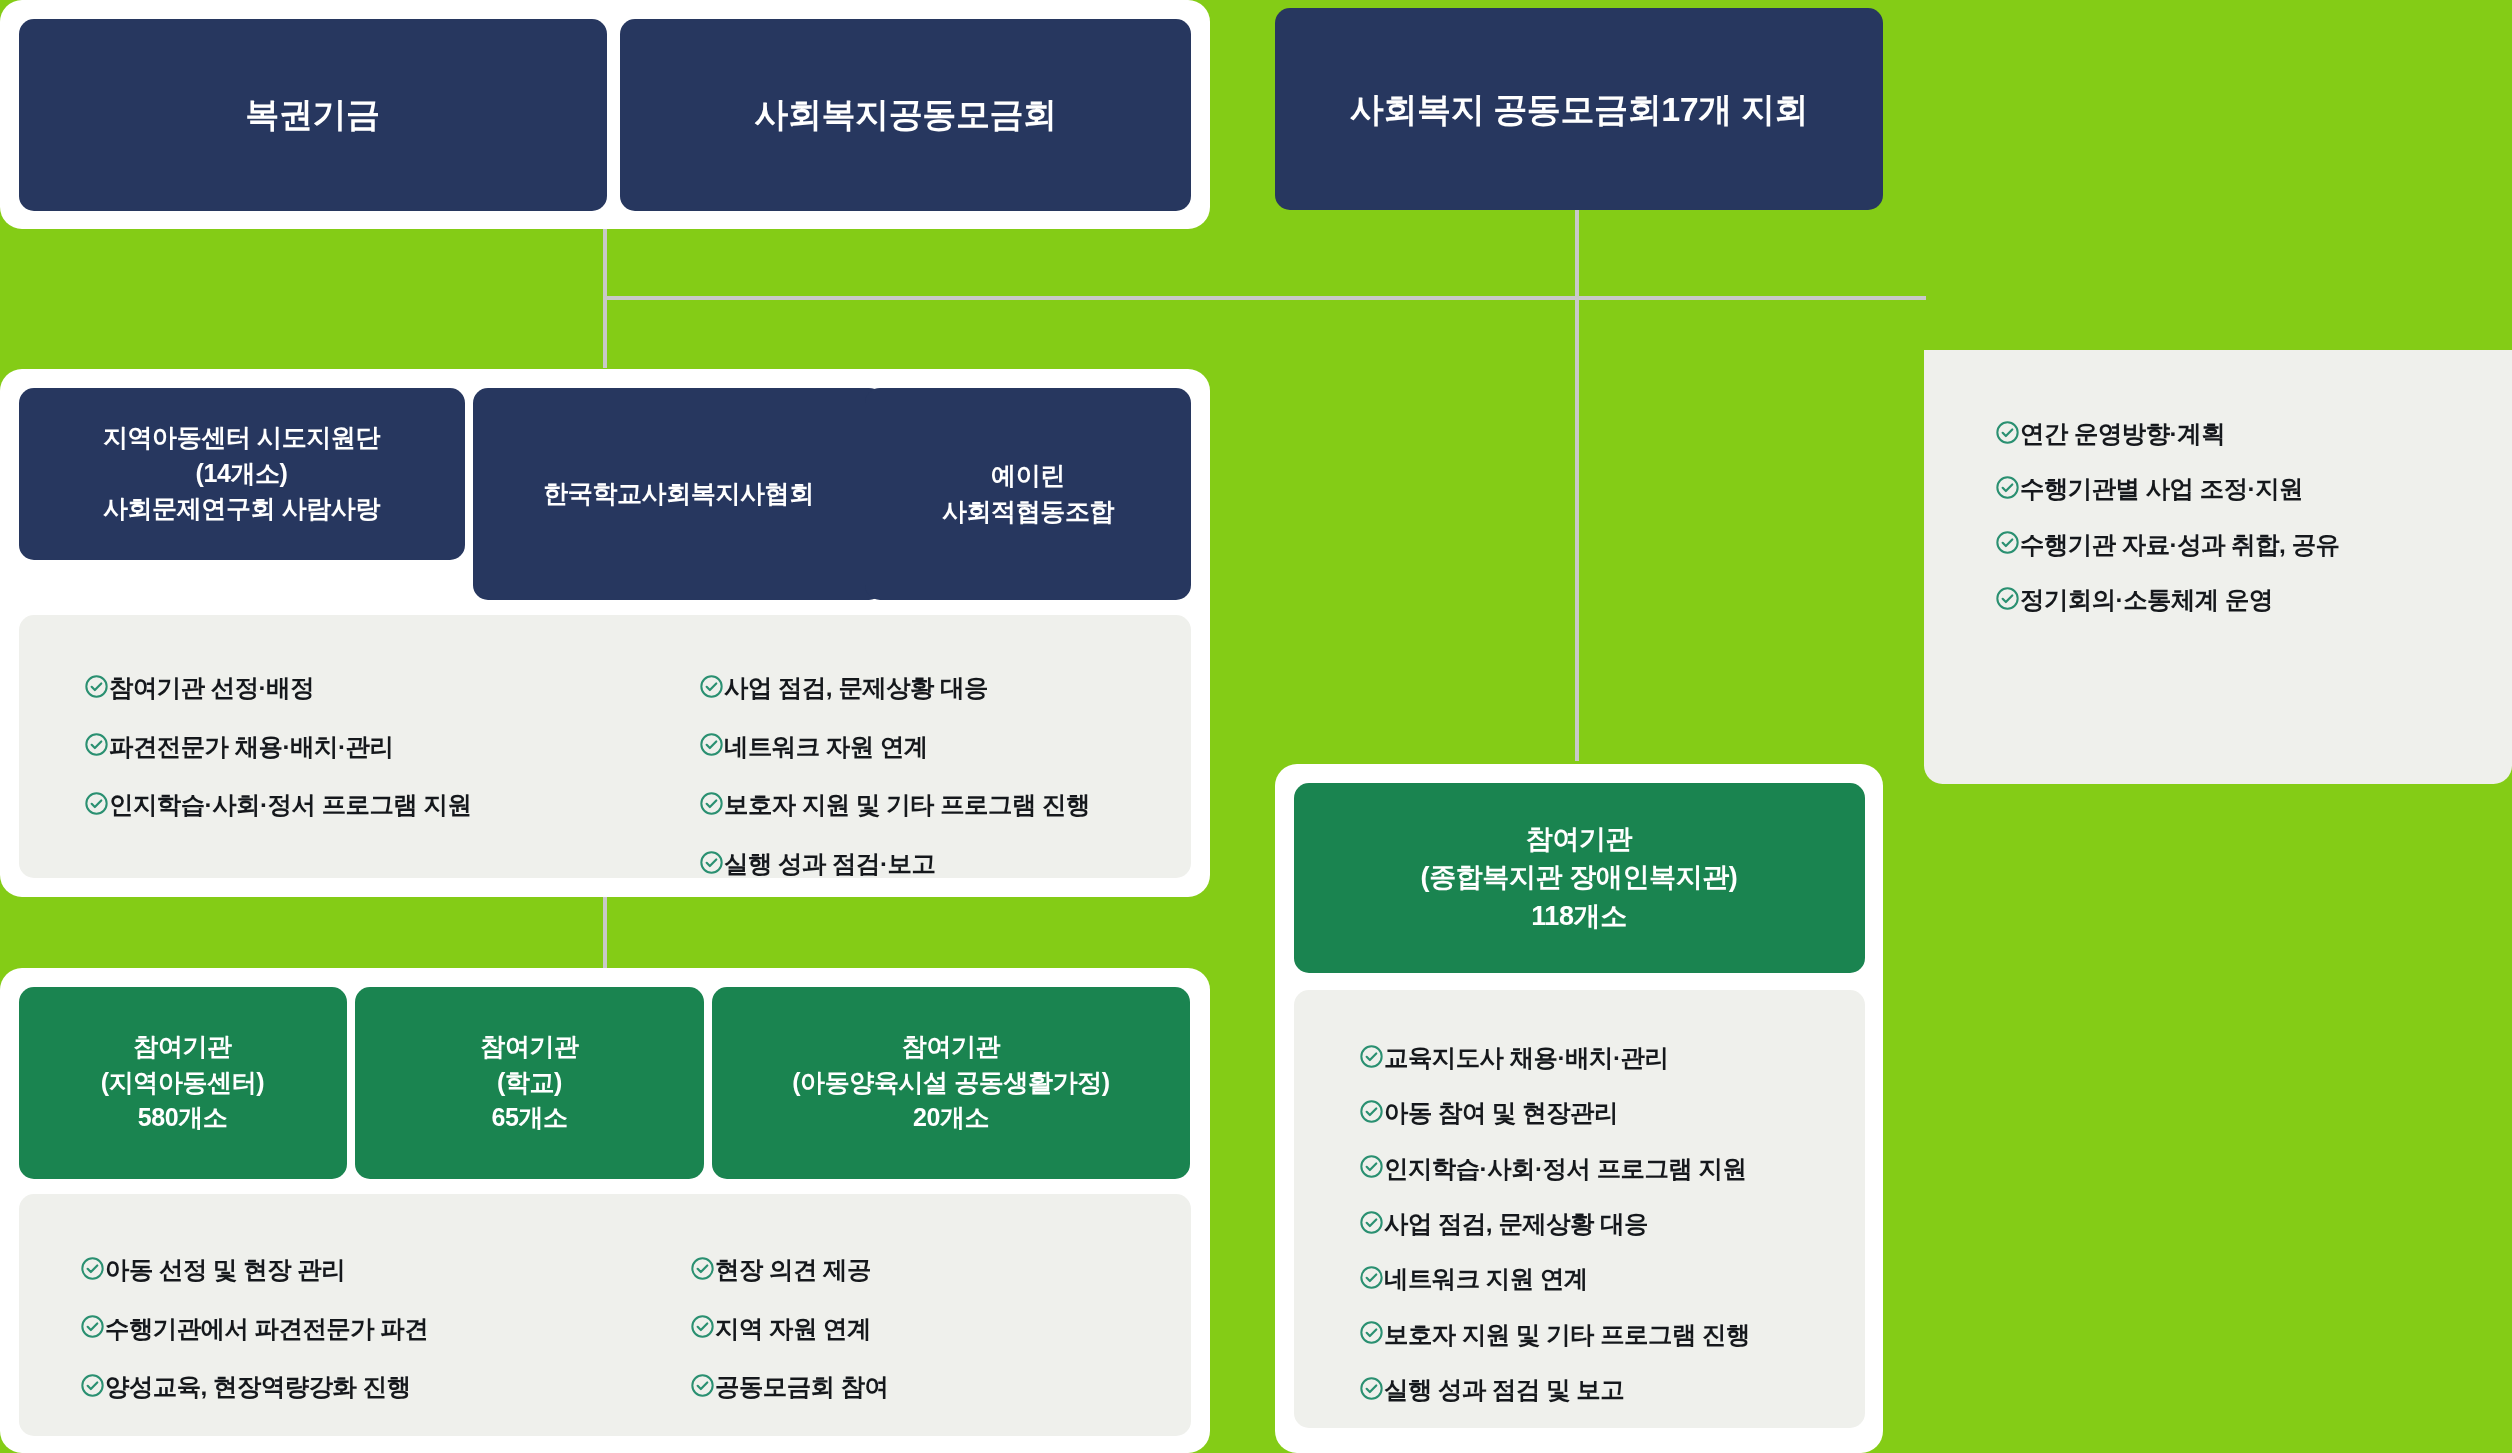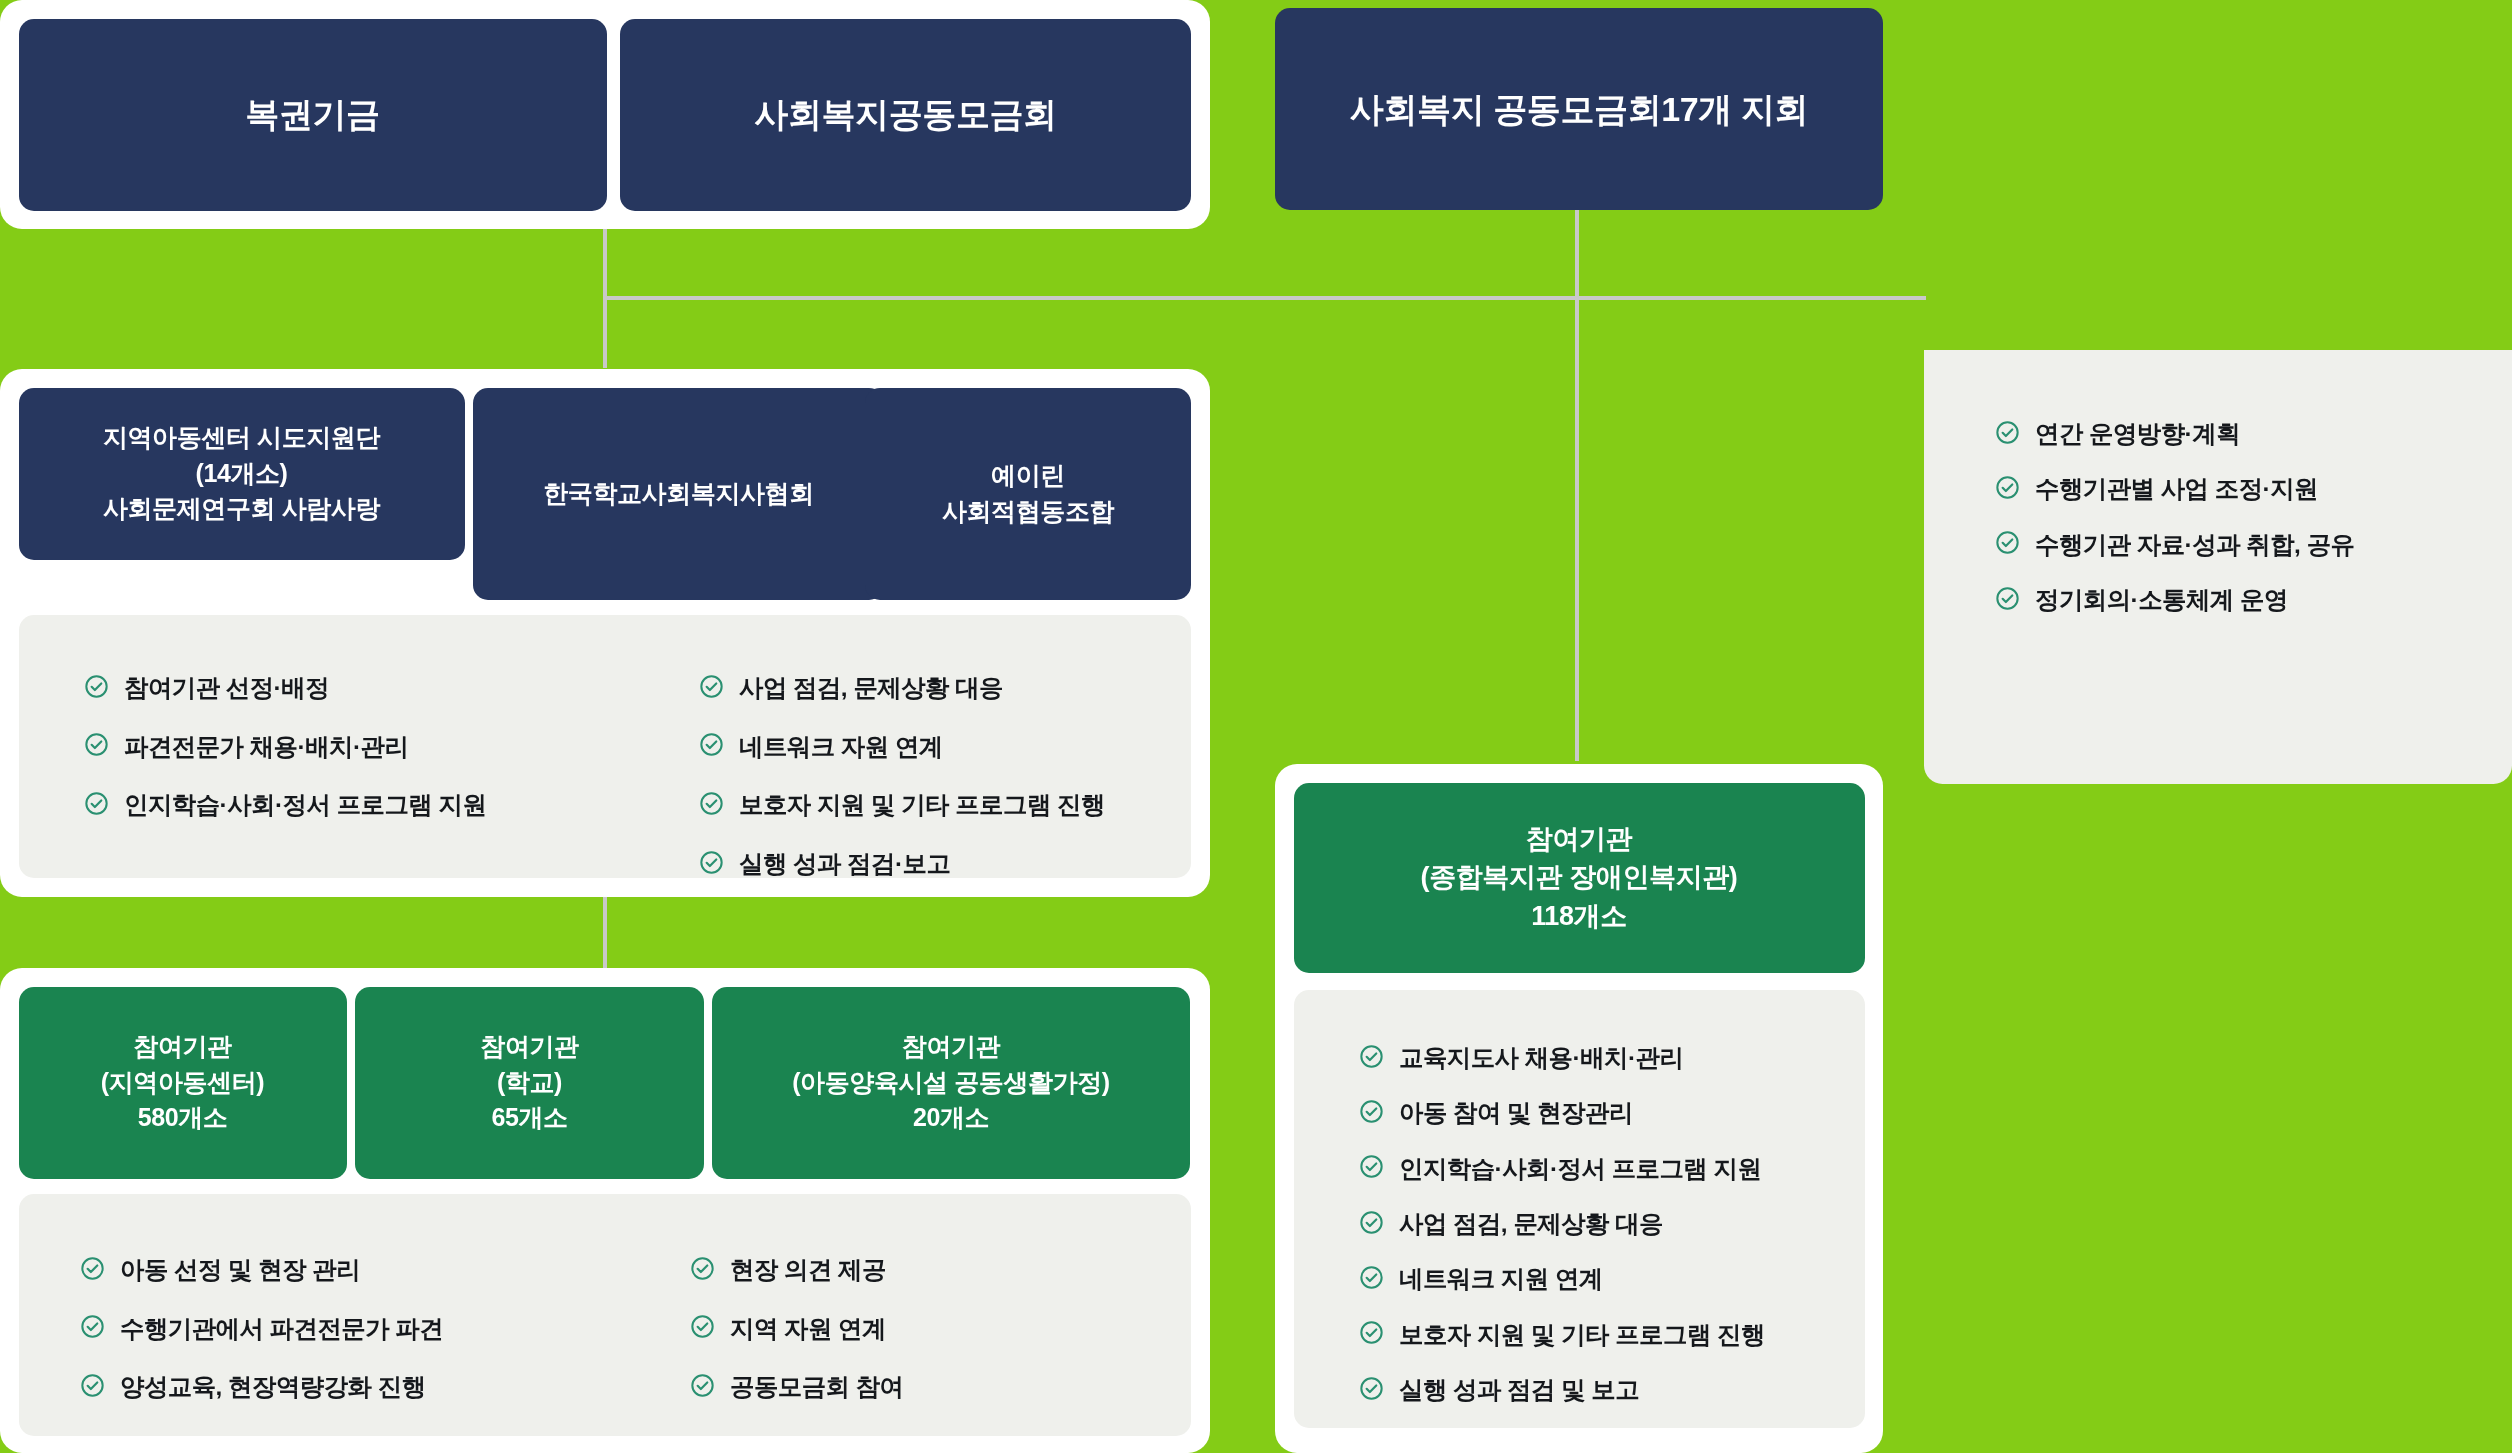--- a/index.html
+++ b/index.html
@@ -58,21 +58,20 @@
 
   
   .bullets{
     position:absolute;
     display:flex;
     flex-direction:column;
   }
   .bullet{
     display:flex;
     align-items:flex-start;
-    gap:15px;
     color:#15181c;
     font-size:24.4px;
     font-weight:700;
     letter-spacing:-0.5px;
     line-height:1.3;
   }
   .bullet .ico{
     flex:0 0 auto;
     width:25px;height:25px;
     margin-top:1.7px;

